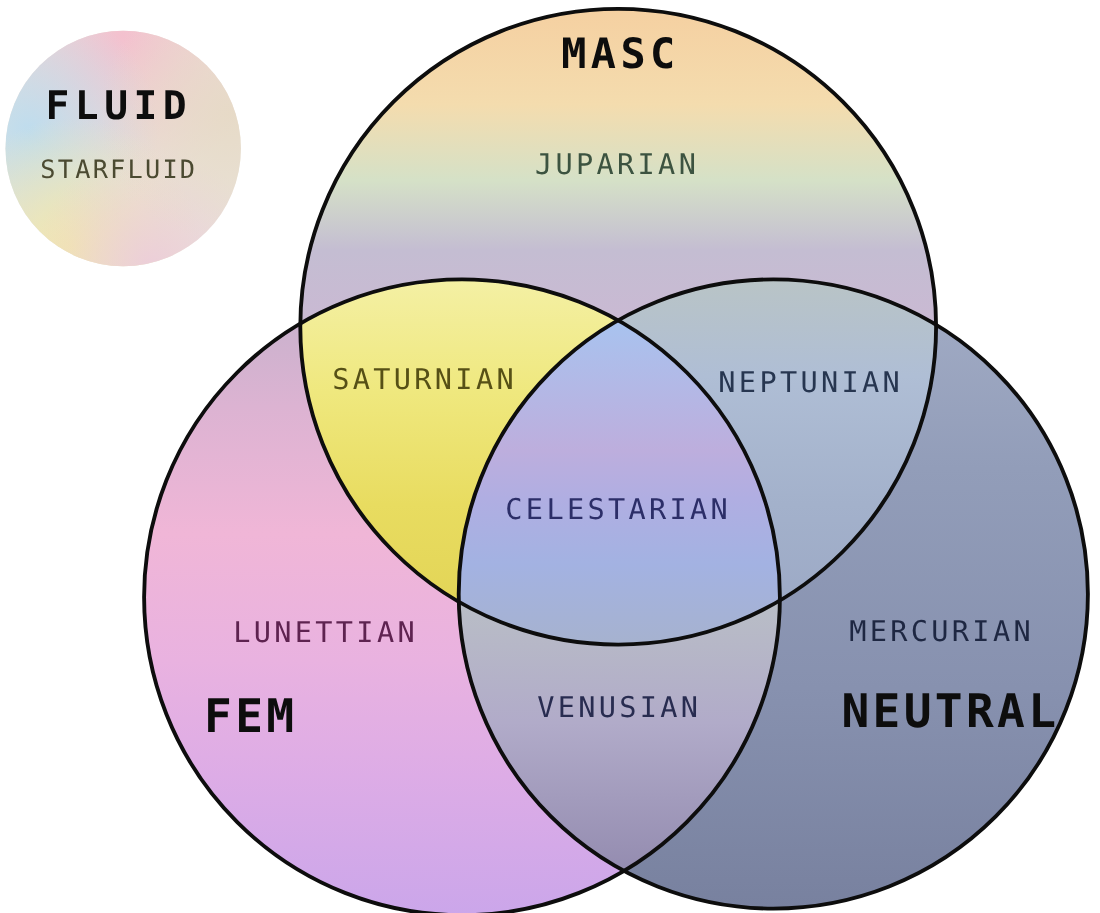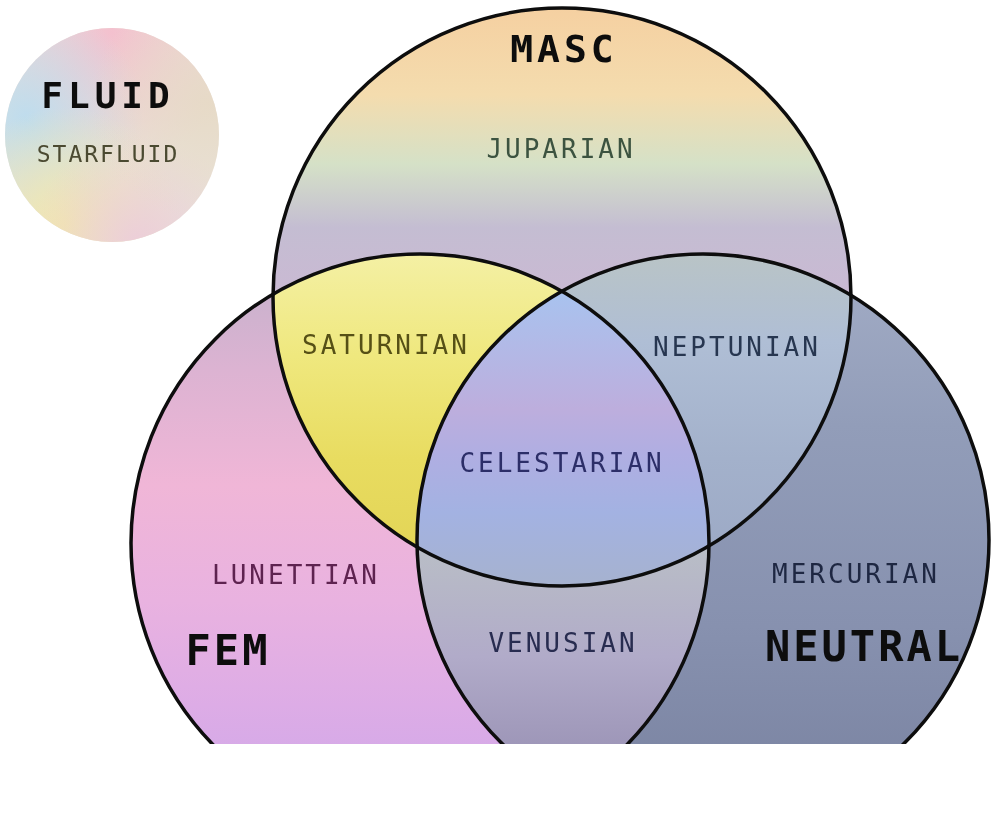--- a/index.html
+++ b/index.html
@@ -1,16 +1,16 @@
 <!DOCTYPE html>
 <html><head>
 <meta charset="utf-8">
 <style>
   html,body{margin:0;padding:0;background:#ffffff;}
-  .stage{position:relative;width:1000px;height:744px;background:#ffffff;overflow:hidden;}
+  .stage{position:relative;width:1000px;height:830px;background:#ffffff;overflow:hidden;}
   svg{display:block;}
   text{font-family:"DejaVu Sans Mono","Liberation Mono",monospace;}
   .set-name{font-size:38px;font-weight:bold;letter-spacing:4px;}
   .set-name-lg{font-size:42px;font-weight:bold;letter-spacing:3px;}
   .region-lbl{font-size:26px;letter-spacing:3px;}
   .fluid-name{font-size:36px;font-weight:bold;letter-spacing:5px;}
   .fluid-sub{font-size:23px;letter-spacing:2px;}
 </style>
 </head>
 <body>

